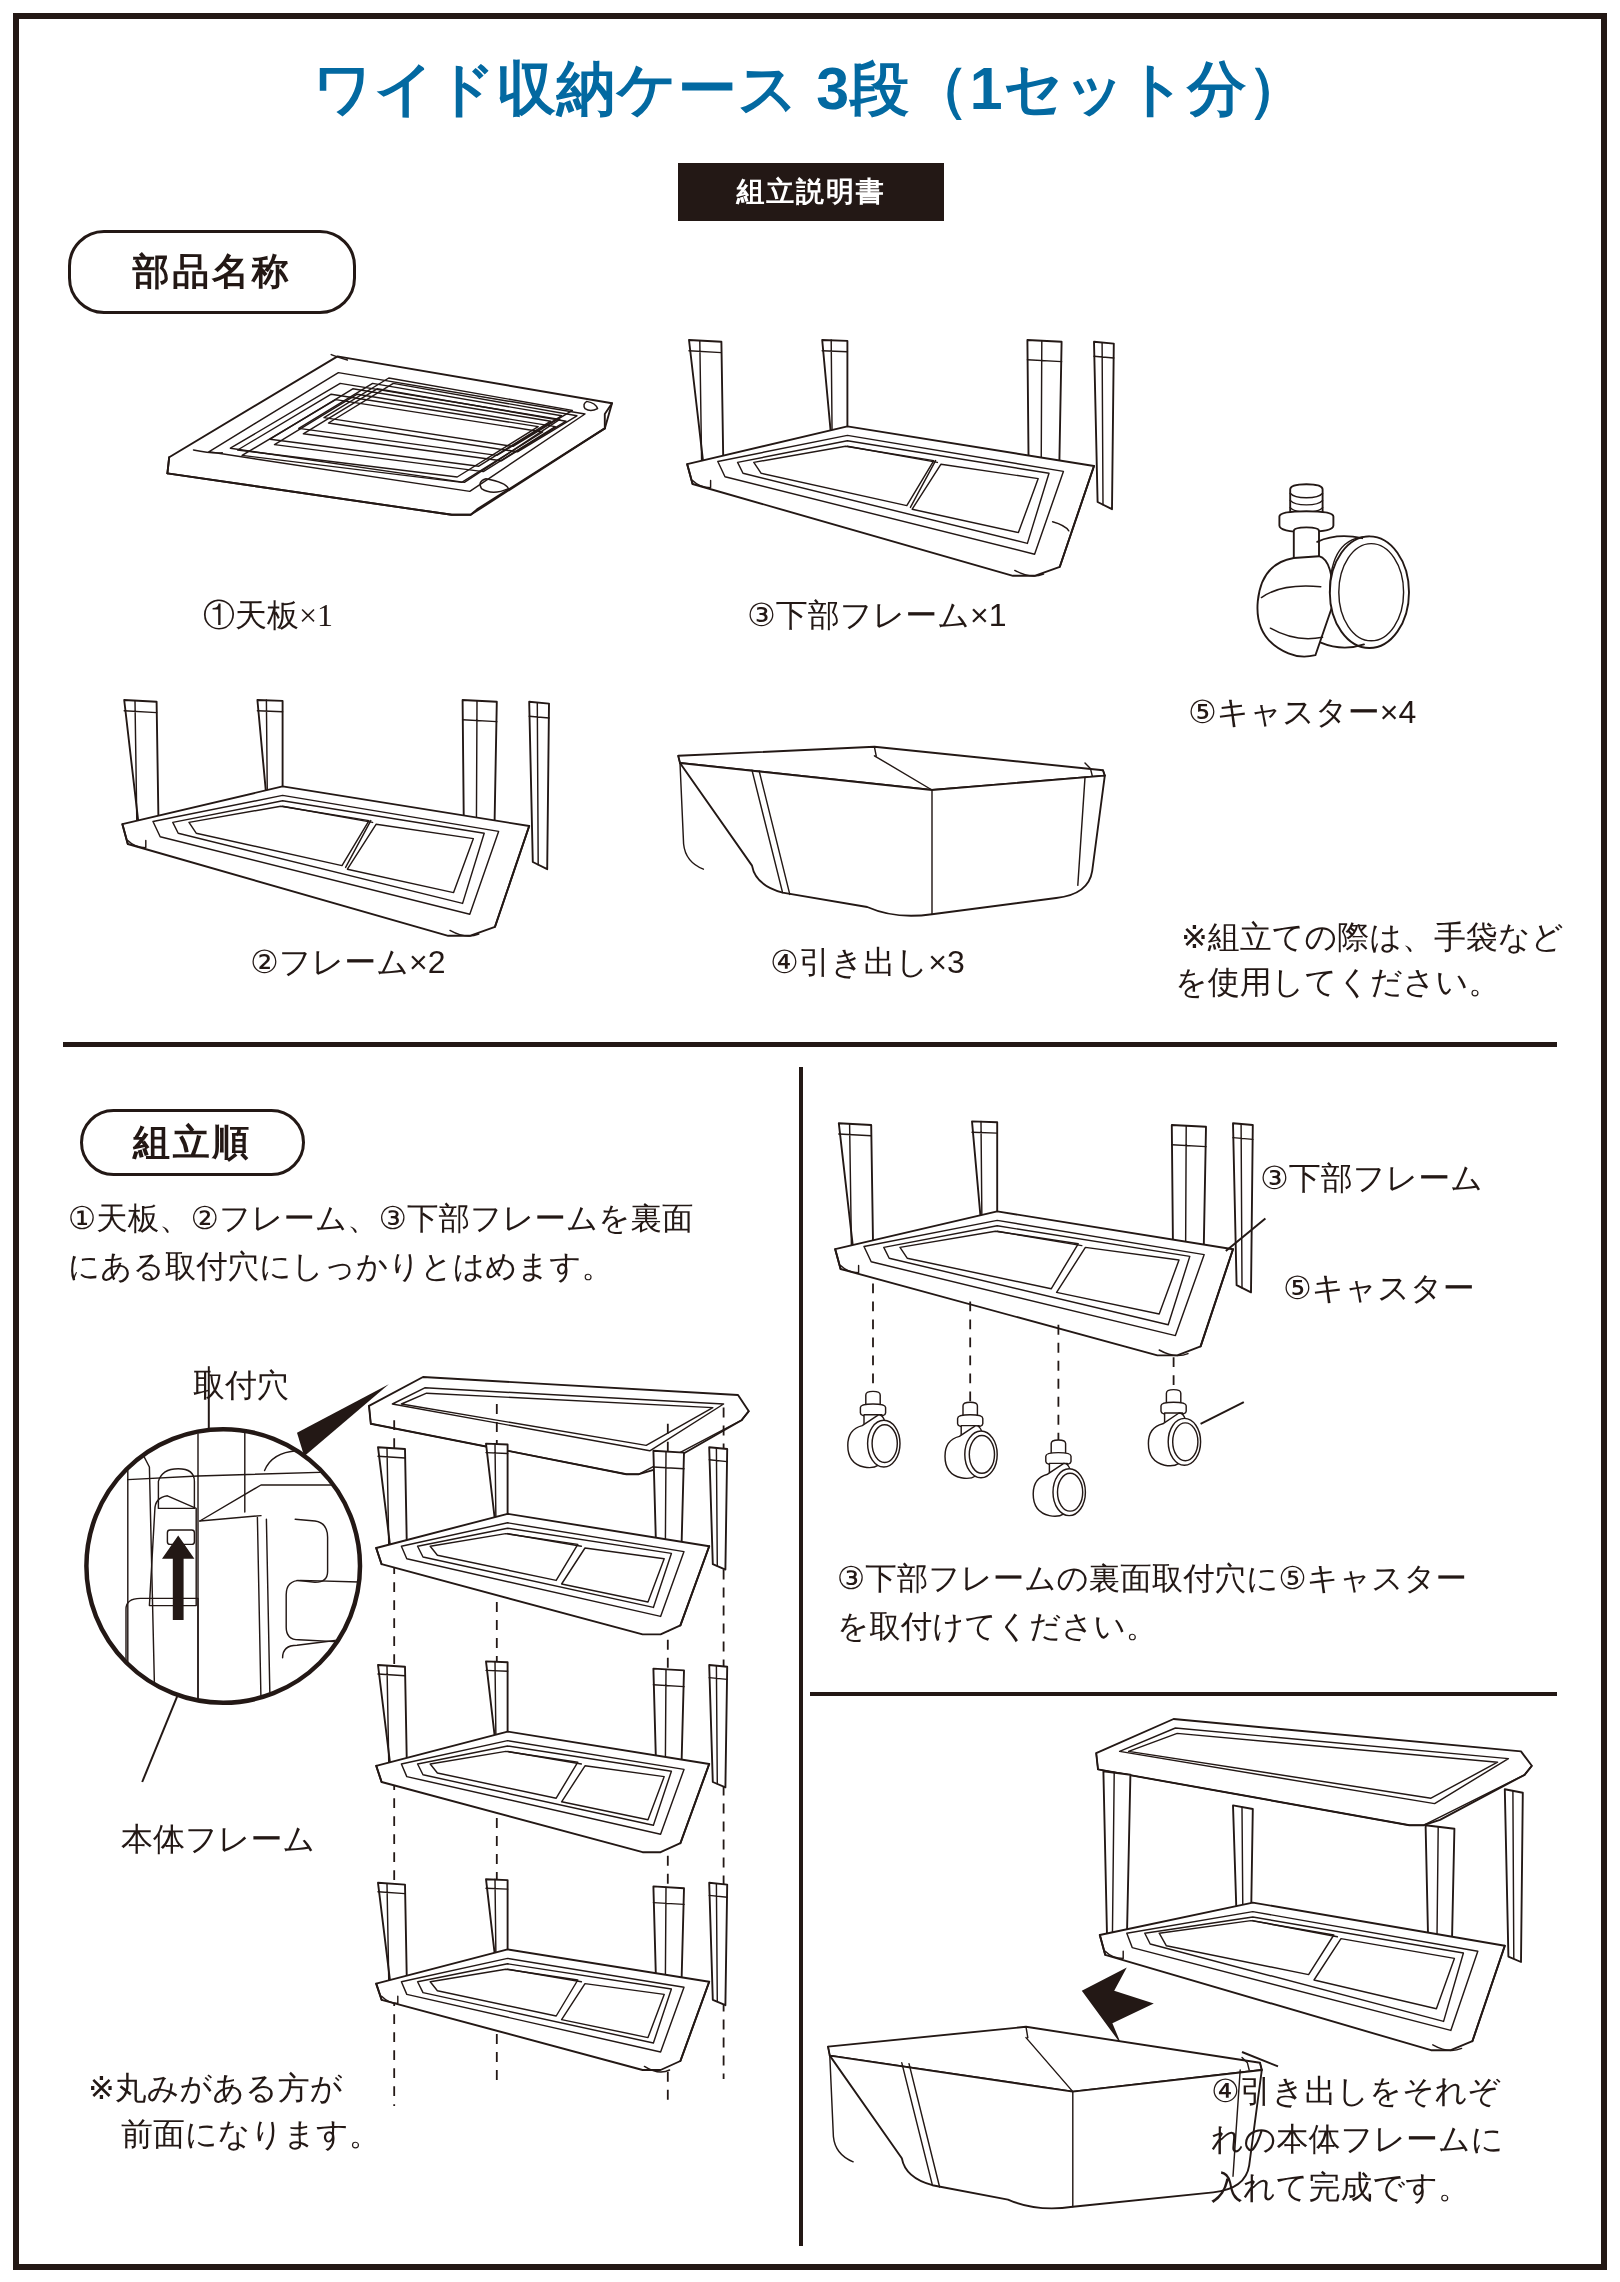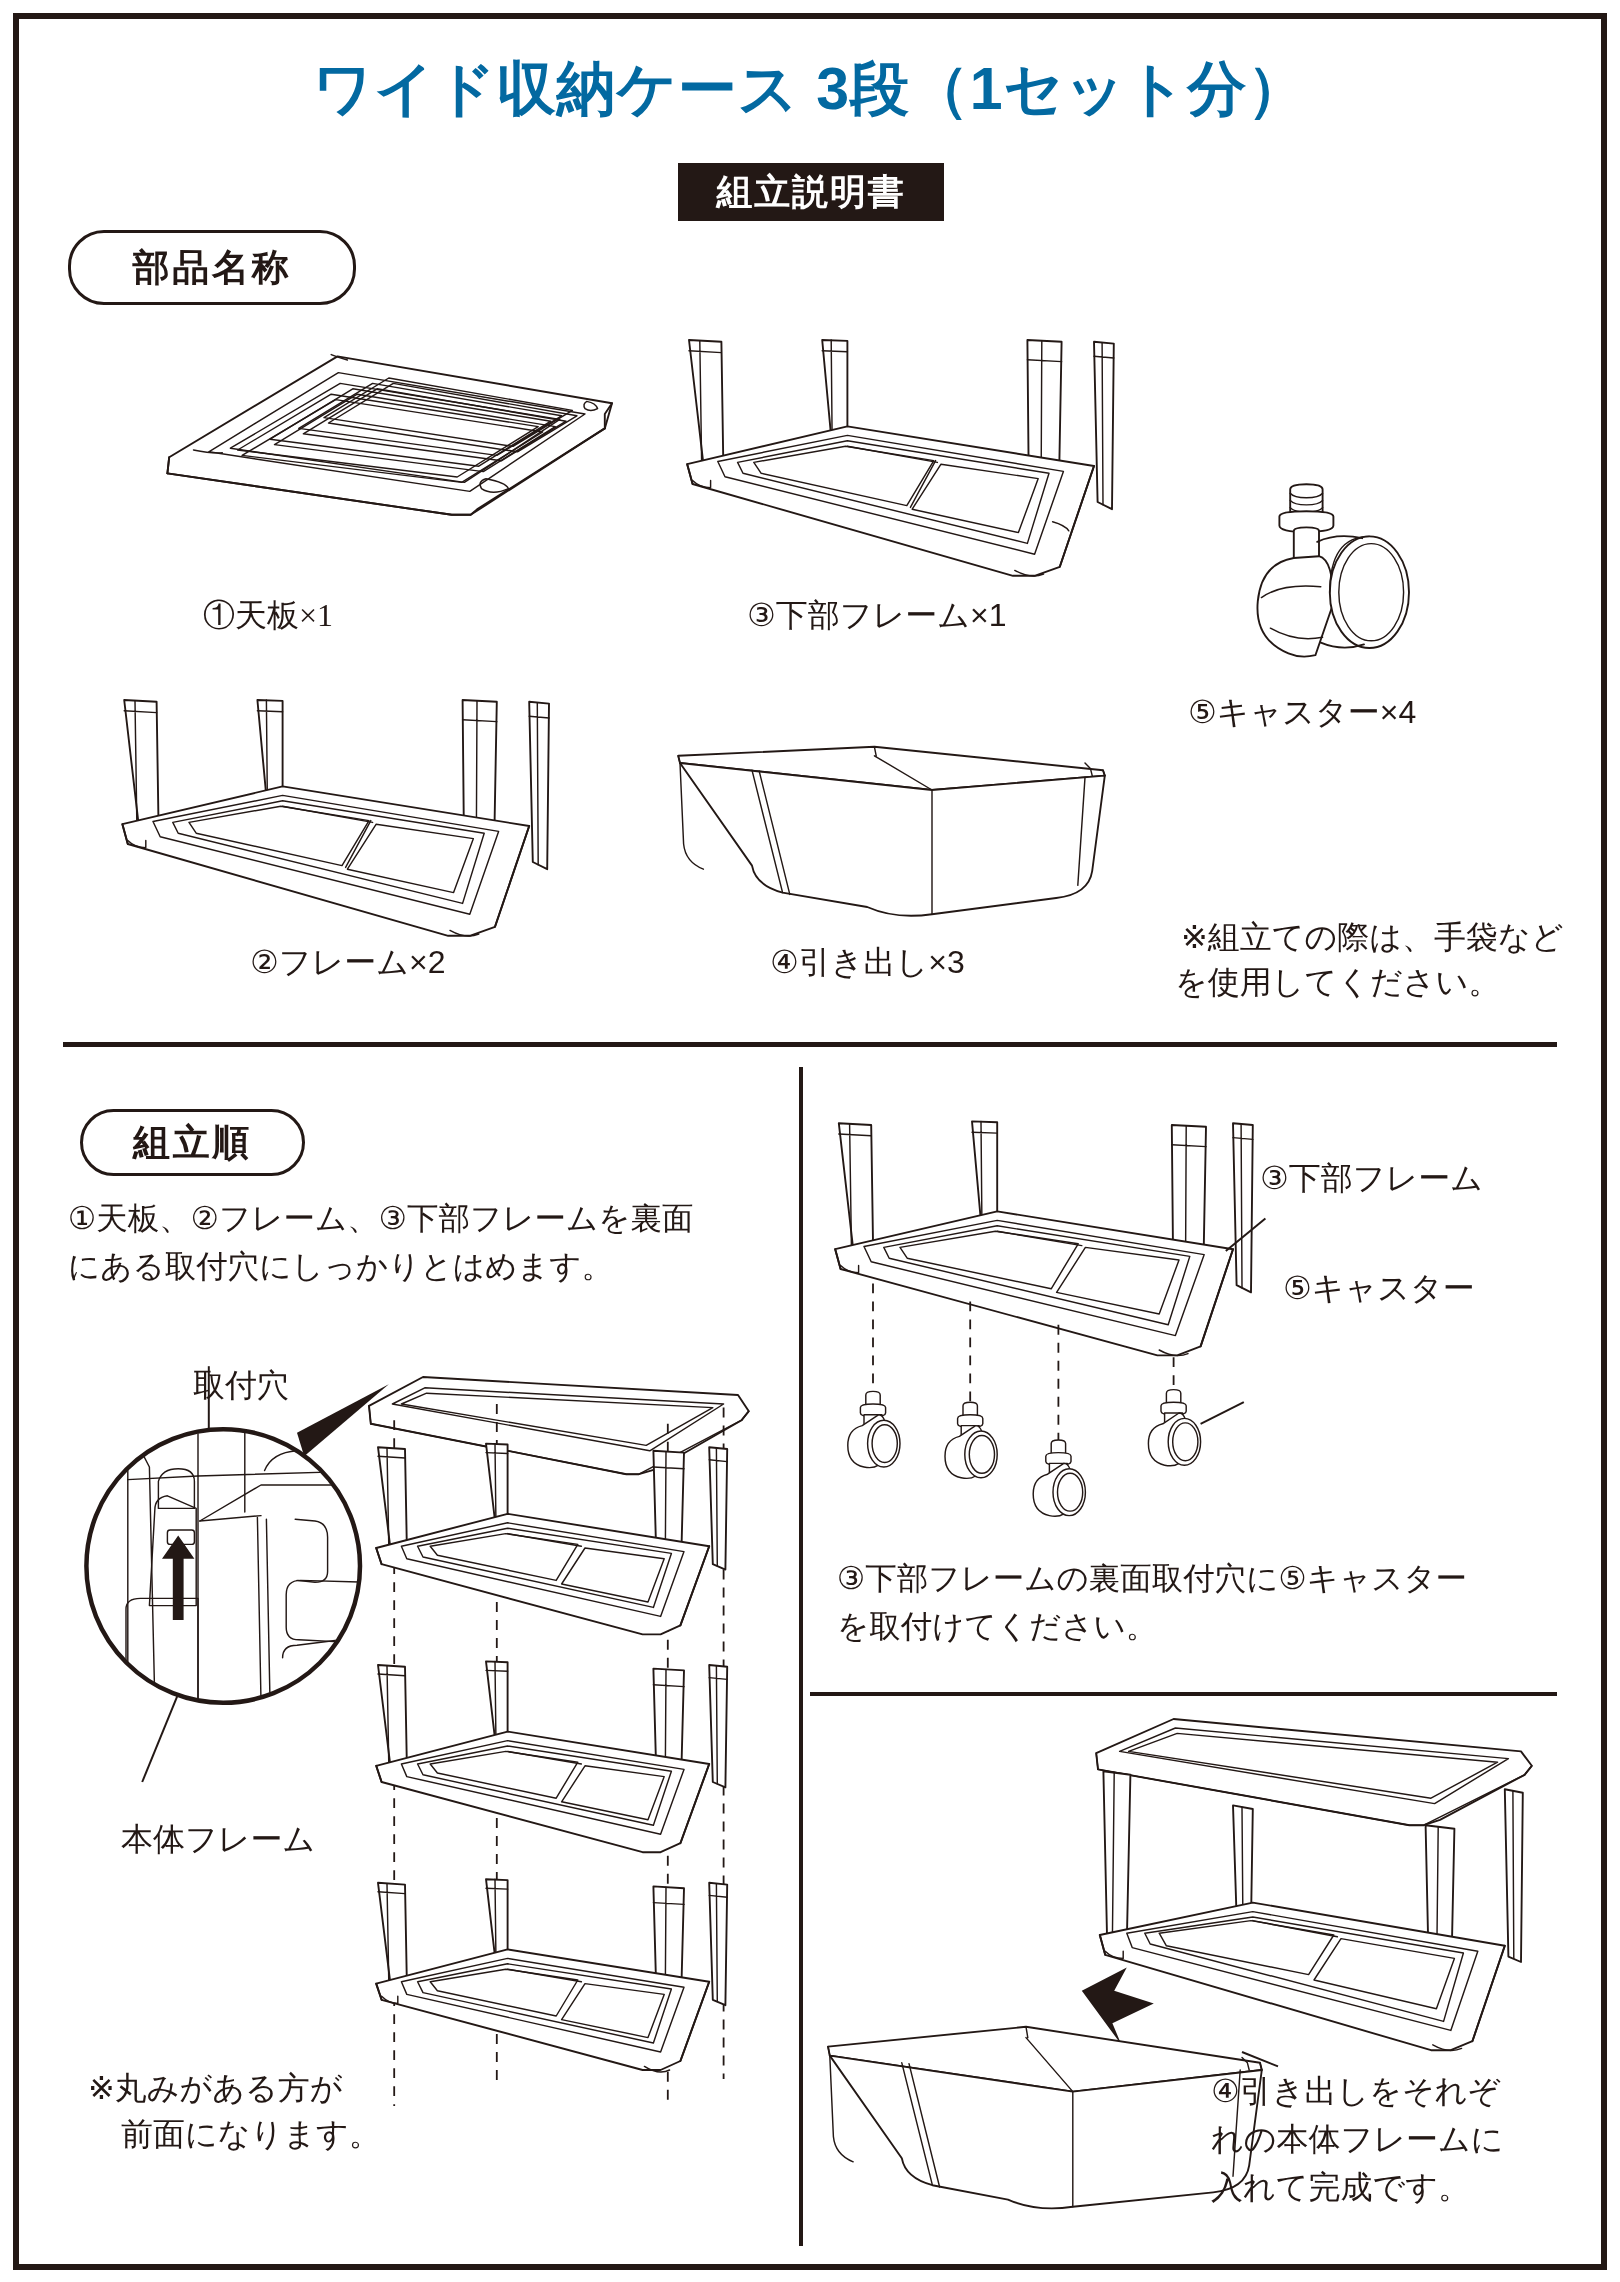--- a/index.html
+++ b/index.html
@@ -25,37 +25,37 @@
     position:absolute;left:0;top:50px;width:1620px;
     text-align:center;
     font-size:59px;font-weight:bold;letter-spacing:0.9px;
     color:#0369a1;
     white-space:nowrap;
   }
   .badge{
     position:absolute;left:678px;top:163px;
     width:266px;height:58px;
     background:#231815;color:#ffffff;
-    font-size:36px;font-weight:bold;
+    font-size:28px;font-weight:bold;
     display:flex;align-items:center;justify-content:center;
     letter-spacing:1.8px;
   }
 
   
   .pill{
     position:absolute;
     border:3.6px solid #231815;
     border-radius:36px;
     background:#ffffff;
     display:flex;align-items:center;justify-content:center;
     font-size:37px;font-weight:bold;letter-spacing:2.7px;
     color:#231815;
     box-sizing:border-box;
   }
-  #pill-parts{left:68px;top:230px;width:288px;height:75px;}
+  #pill-parts{left:68px;top:230px;width:288px;height:84px;}
   #pill-steps{left:80px;top:1109px;width:225px;height:67px;text-align:right;}
 
   
   .divider{
     position:absolute;left:63px;top:1042px;width:1494px;height:5.4px;
     background:#231815;
   }
   
   .v-divider{
     position:absolute;left:799px;top:1067px;width:3.6px;height:1179px;

